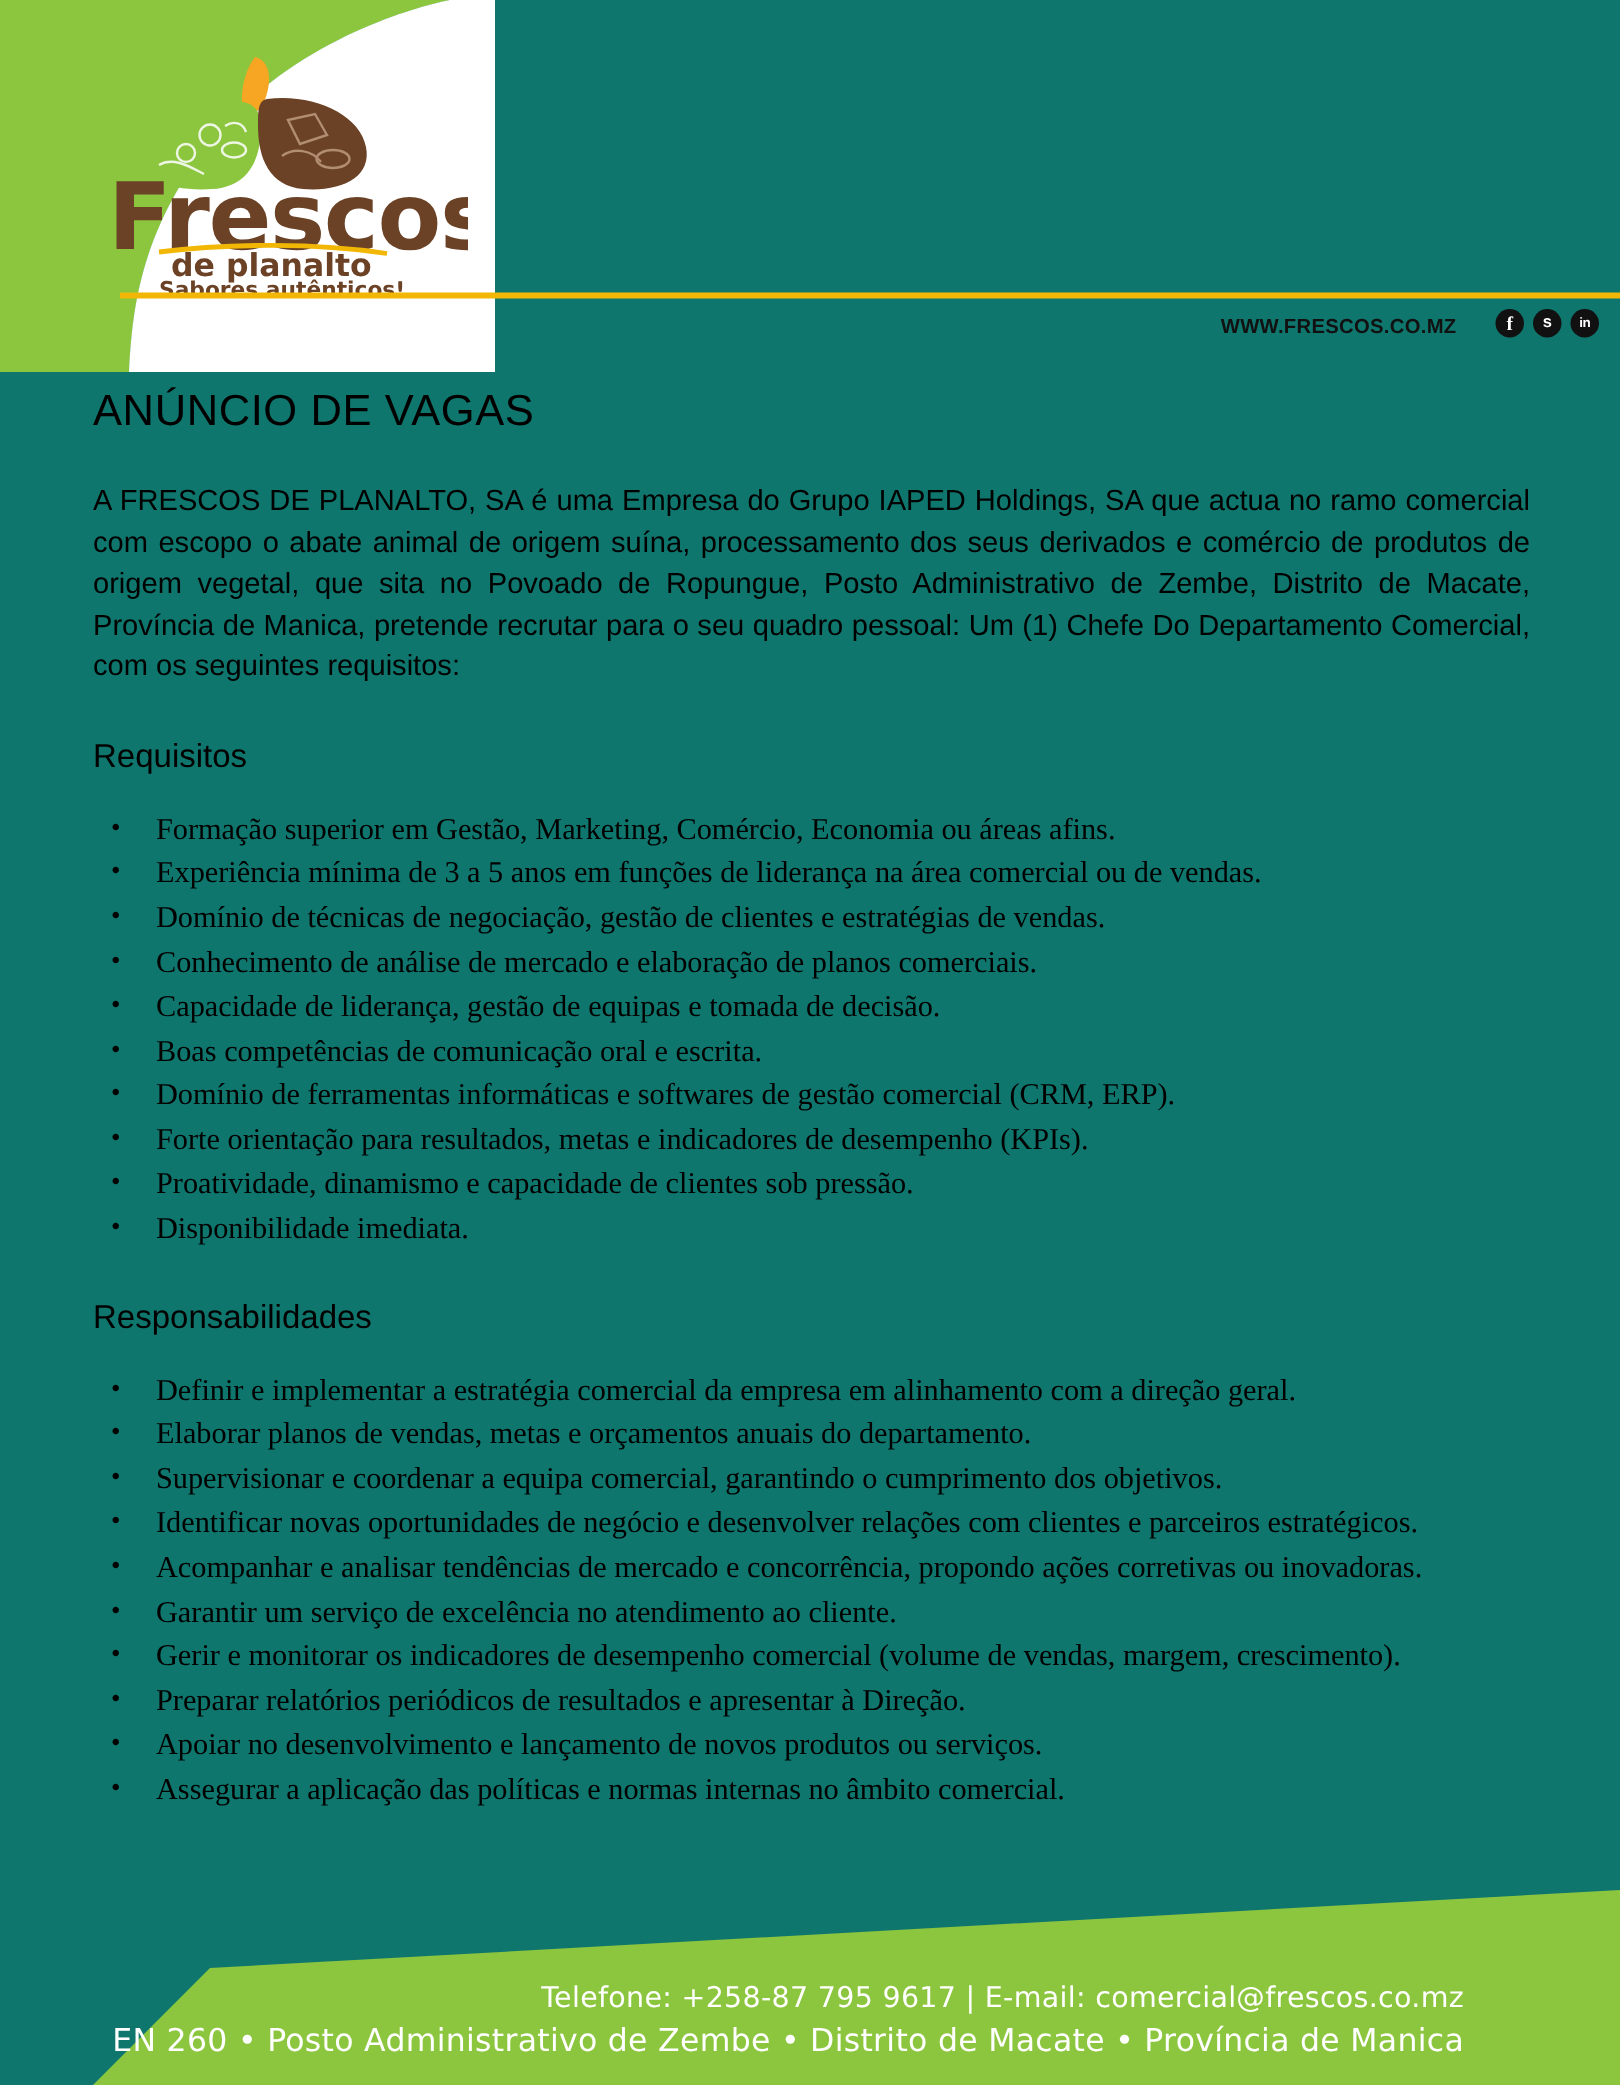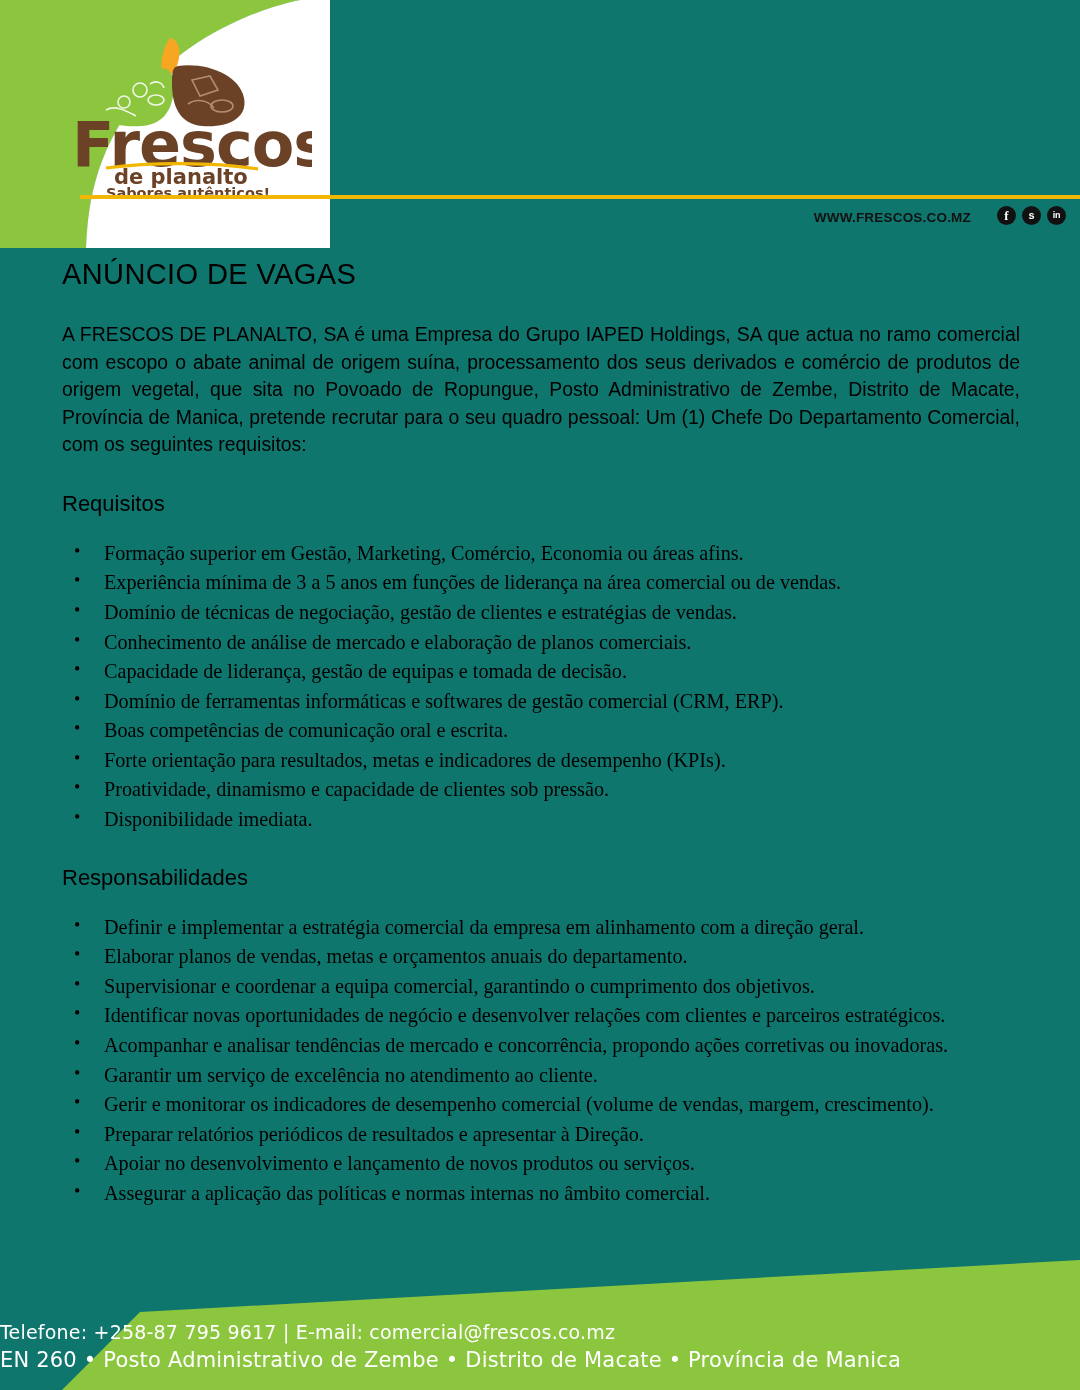--- a/index.html
+++ b/index.html
@@ -161,21 +161,21 @@
     width: 1080px;
     height: 130px;
   }
   .footer-band svg { display: block; }
 
   .footer-text {
     position: absolute;
     left: 0;
     bottom: 14px;
     width: 976px;
-    text-align: left;
+    text-align: right;
     color: #ffffff;
     font-family: "DejaVu Sans", sans-serif;
     pointer-events: none;
   }
   .footer-line1 {
     font-size: 19px;
     line-height: 1.42;
     letter-spacing: 0.2px;
     white-space: nowrap;
   }
@@ -247,22 +247,22 @@
 
     <p class="intro">A FRESCOS DE PLANALTO, SA é uma Empresa do Grupo IAPED Holdings, SA que actua no ramo comercial com escopo o abate animal de origem suína, processamento dos seus derivados e comércio de produtos de origem vegetal, que sita no Povoado de Ropungue, Posto Administrativo de Zembe, Distrito de Macate, Província de Manica, pretende recrutar para o seu quadro pessoal: Um (1) Chefe Do Departamento Comercial, com os seguintes requisitos:</p>
 
     <h2 class="section-head">Requisitos</h2>
     <ul class="bullets">
       <li>Formação superior em Gestão, Marketing, Comércio, Economia ou áreas afins.</li>
       <li>Experiência mínima de 3 a 5 anos em funções de liderança na área comercial ou de vendas.</li>
       <li>Domínio de técnicas de negociação, gestão de clientes e estratégias de vendas.</li>
       <li>Conhecimento de análise de mercado e elaboração de planos comerciais.</li>
       <li>Capacidade de liderança, gestão de equipas e tomada de decisão.</li>
+      <li>Boas competências de comunicação oral e escrita.</li>
       <li>Domínio de ferramentas informáticas e softwares de gestão comercial (CRM, ERP).</li>
-      <li>Boas competências de comunicação oral e escrita.</li>
       <li>Forte orientação para resultados, metas e indicadores de desempenho (KPIs).</li>
       <li>Proatividade, dinamismo e capacidade de clientes sob pressão.</li>
       <li>Disponibilidade imediata.</li>
     </ul>
 
     <h2 class="section-head">Responsabilidades</h2>
     <ul class="bullets">
       <li>Definir e implementar a estratégia comercial da empresa em alinhamento com a direção geral.</li>
       <li>Elaborar planos de vendas, metas e orçamentos anuais do departamento.</li>
       <li>Supervisionar e coordenar a equipa comercial, garantindo o cumprimento dos objetivos.</li>

